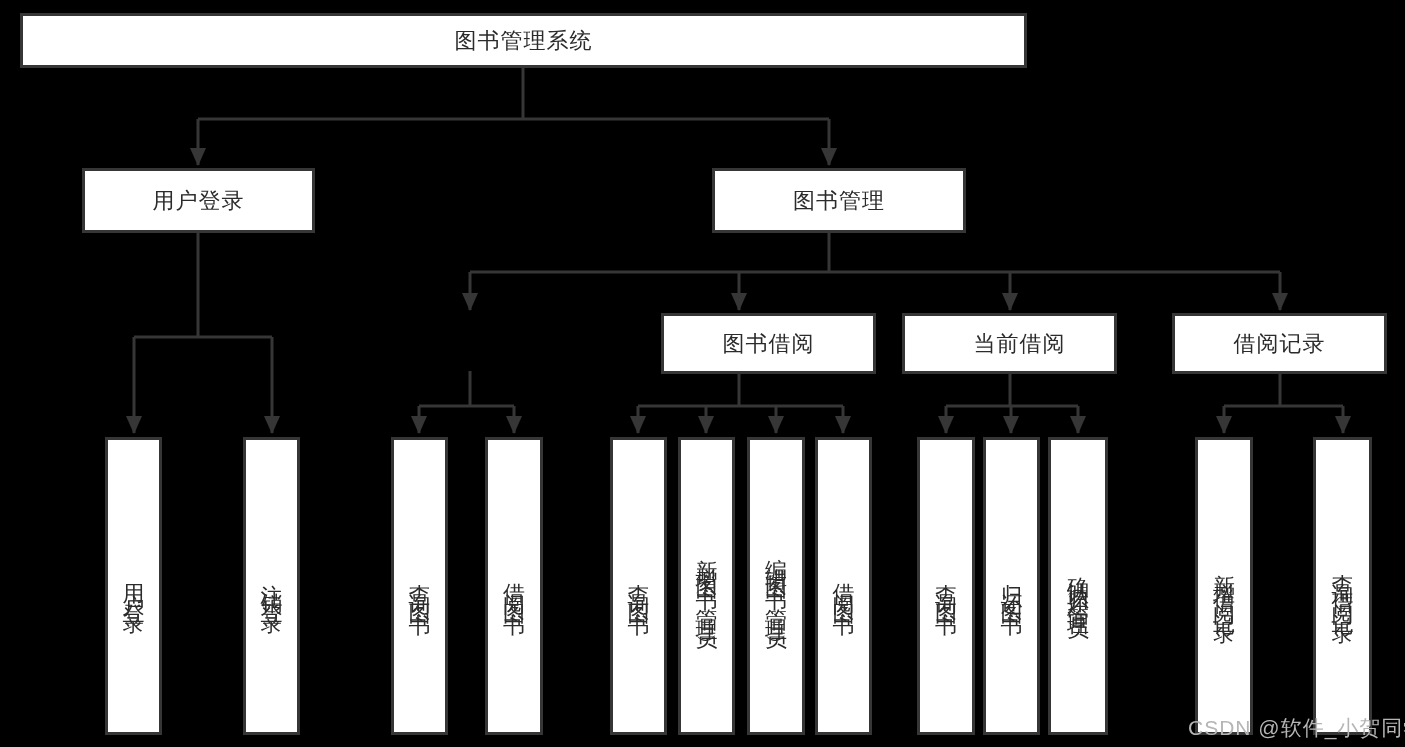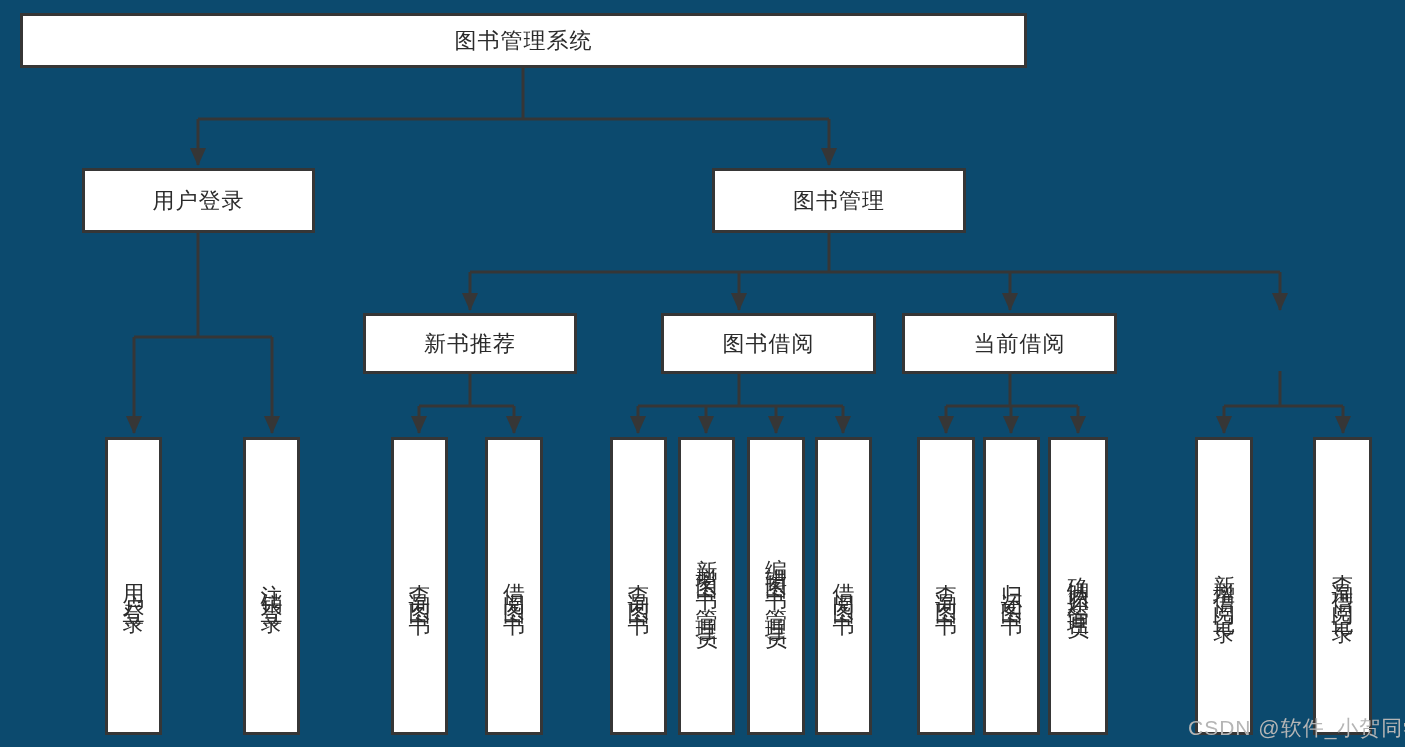--- a/index.html
+++ b/index.html
@@ -1,17 +1,17 @@
 <!DOCTYPE html>
 <html><head>
 <meta charset="utf-8">
 <style>
   html,body{margin:0;padding:0;background:#ffffff;}
   .canvas{
-    position:relative;width:1405px;height:747px;background:#0c4a6e;overflow:hidden;
+    position:relative;width:1405px;height:747px;background:#000000;overflow:hidden;
     font-family:"Liberation Sans","DejaVu Sans",sans-serif;color:#2b2b2b;
   }
   .wires{position:absolute;left:0;top:0;width:1405px;height:747px;}
   .box{
     position:absolute;background:#ffffff;border:3px solid #363636;box-sizing:border-box;
     display:flex;align-items:center;justify-content:center;
     font-size:22px;letter-spacing:1px;line-height:1;white-space:nowrap;
   }
   .v-box{
     top:437px;height:298px;
@@ -103,23 +103,23 @@
       <path d="M1224,406 V433" marker-end="url(#ah)"></path>
       <path d="M1343,406 V433" marker-end="url(#ah)"></path>
     </g>
   </svg>
 
   <div class="box" id="n-root">图书管理系统</div>
 
   <div class="box" id="n-user-login">用户登录</div>
   <div class="box" id="n-book-mgmt">图书管理</div>
 
-  <div class="box" id="n-new-book">新书推荐</div>
   <div class="box" id="n-book-borrow">图书借阅</div>
   <div class="box" id="n-current-borrow">当前借阅</div>
+  <div class="box" id="n-borrow-records">借阅记录</div>
 
   <div class="box v-box" id="l-u1">用户登录</div>
   <div class="box v-box" id="l-u2">注销登录</div>
 
   <div class="box v-box" id="l-n1">查询图书</div>
   <div class="box v-box" id="l-n2">借阅图书</div>
 
   <div class="box v-box" id="l-b1">查询图书</div>
   <div class="box v-box" id="l-b2">新增图书（管理员）</div>
   <div class="box v-box" id="l-b3">编辑图书（管理员）</div>

